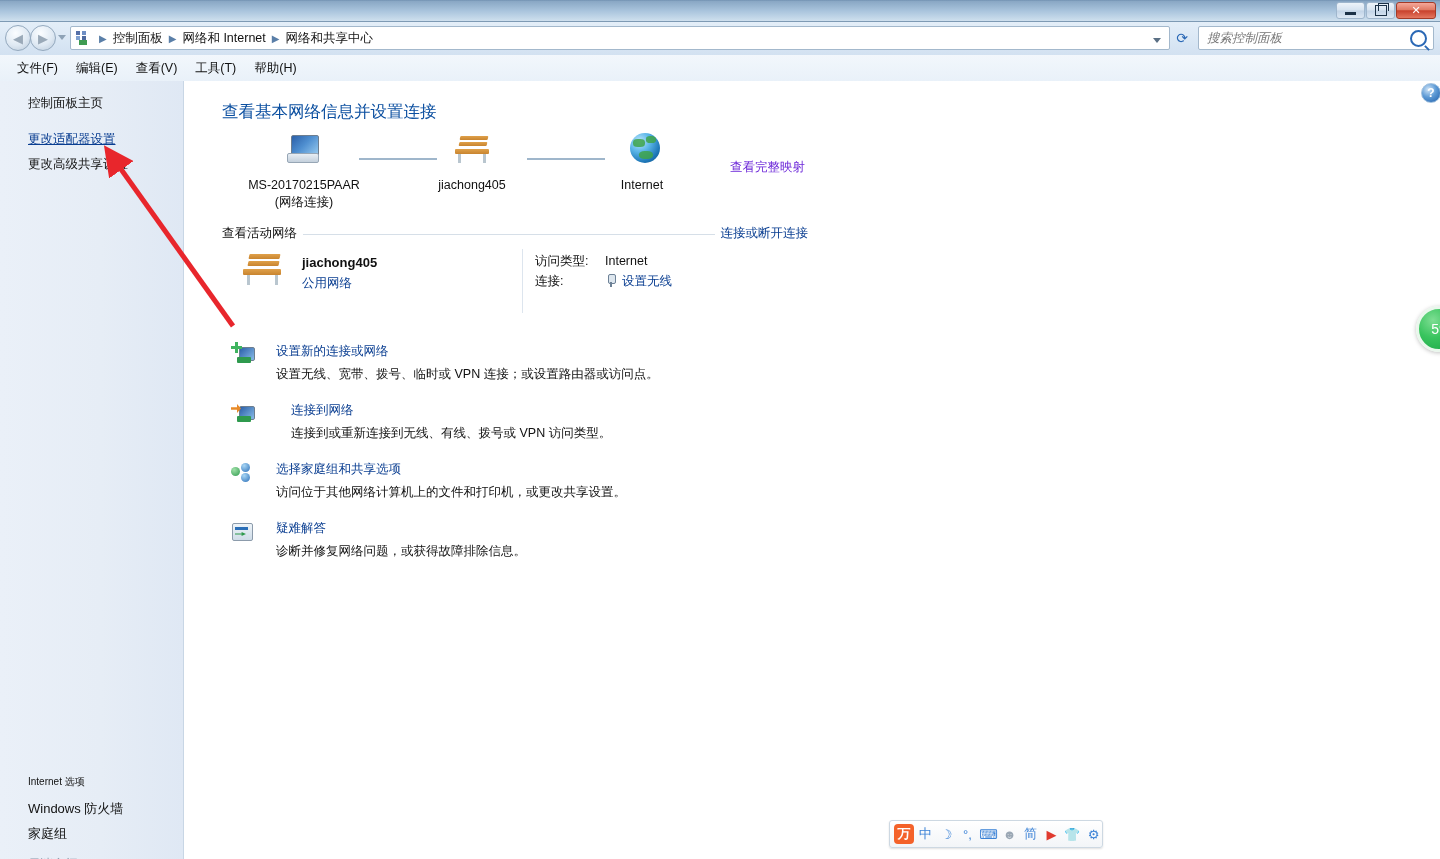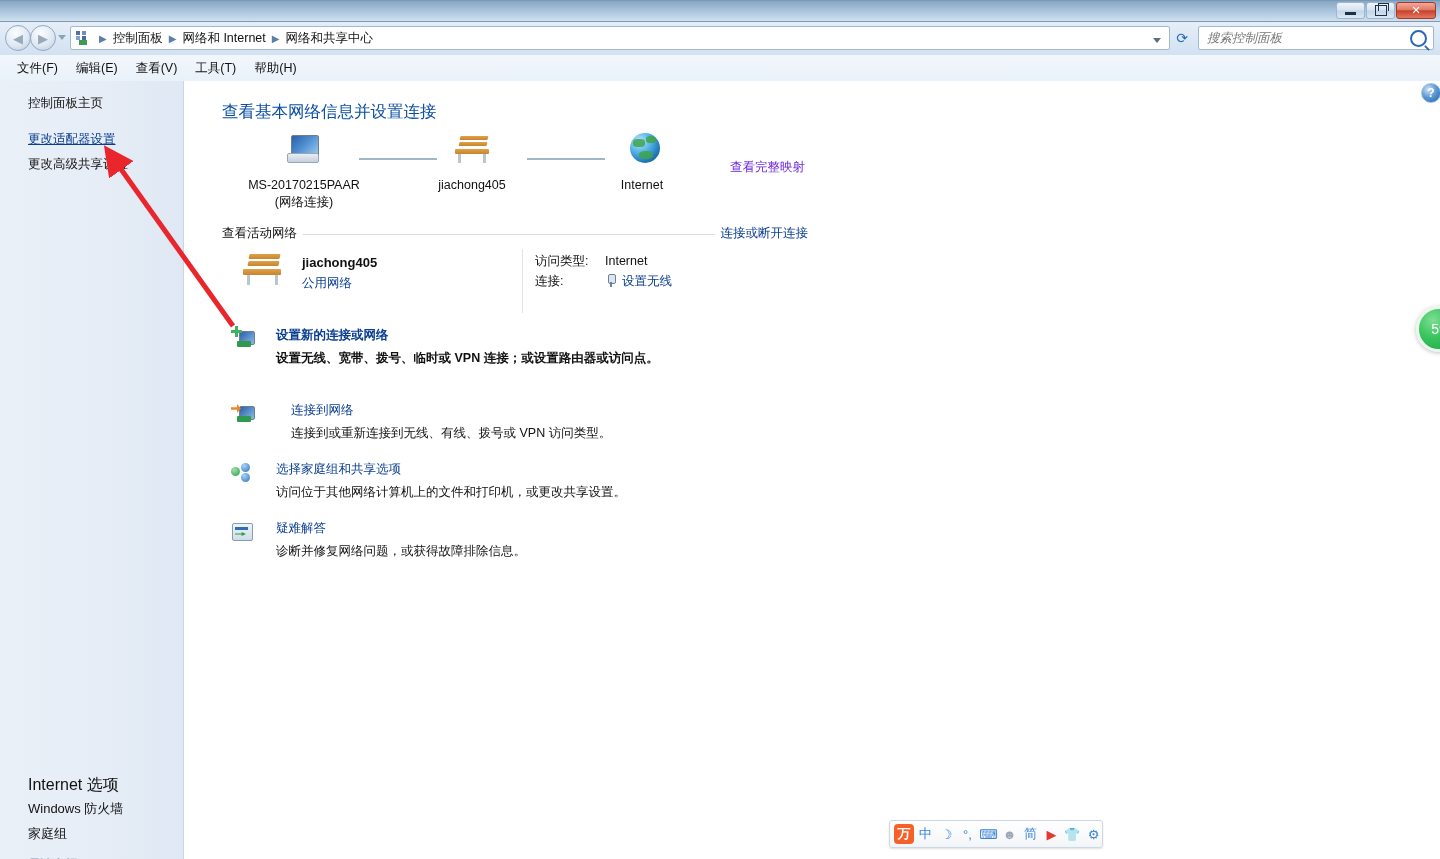--- a/index.html
+++ b/index.html
@@ -218,21 +218,21 @@
   <div class="menuitem">工具(T)</div>
   <div class="menuitem">帮助(H)</div>
 </div>
 
 <div class="sidebar">
   <div class="side-plain" style="left:28px;top:14px;">控制面板主页</div>
   <div class="side-link hover" style="left:28px;top:50px;">更改适配器设置</div>
   <div class="side-plain" style="left:28px;top:75px;">更改高级共享设置</div>
 
   <div class="seealso-head">另请参阅</div>
-  <div class="side-plain" style="left:28px;top:694px;font-size:16px;">Internet 选项</div>
+  <div class="side-plain" style="left:28px;top:694px;font-size:10px;">Internet 选项</div>
   <div class="side-plain" style="left:28px;top:719px;font-size:13px;">Windows 防火墙</div>
   <div class="side-plain" style="left:28px;top:744px;font-size:13px;">家庭组</div>
 </div>
 
 <div class="content">
 
   <div class="helpbtn">?</div>
 
   <div class="page-title">查看基本网络信息并设置连接</div>
 
@@ -307,21 +307,21 @@
         <span style="display:inline-block;width:12px;height:14px;position:relative;margin-right:5px;">
           <span style="position:absolute;left:3px;top:0;width:6px;height:8px;border:1px solid #6d8196;border-radius:2px;background:#dde6ee;display:block;"></span>
           <span style="position:absolute;left:5px;top:8px;width:2px;height:5px;background:#6d8196;display:block;"></span>
         </span>
         <span class="net-val" style="color:#0a3e91;">设置无线</span>
       </div>
     </div>
   </div>
 
 
-  <div class="chg-item" style="top:246px;font-weight:bold;">
+  <div class="chg-item" style="top:262px;">
     <div class="ic" style="left:0;top:2px;width:22px;height:20px;">
       <div style="position:absolute;left:8px;top:2px;width:14px;height:12px;border:1px solid #6d7e90;border-radius:2px;background:linear-gradient(135deg,#2b5fa8,#87bce8);"></div>
       <div style="position:absolute;left:6px;top:12px;width:14px;height:6px;background:#2f9a4e;border-radius:1px;"></div>
       <div style="position:absolute;left:0px;top:1px;width:11px;height:3px;background:#3fb45f;"></div>
       <div style="position:absolute;left:4px;top:-3px;width:3px;height:11px;background:#3fb45f;"></div>
     </div>
     <div style="margin-left:45px;">
       <div class="chg-title">设置新的连接或网络</div>
       <div class="chg-desc">设置无线、宽带、拨号、临时或 VPN 连接；或设置路由器或访问点。</div>
     </div>

